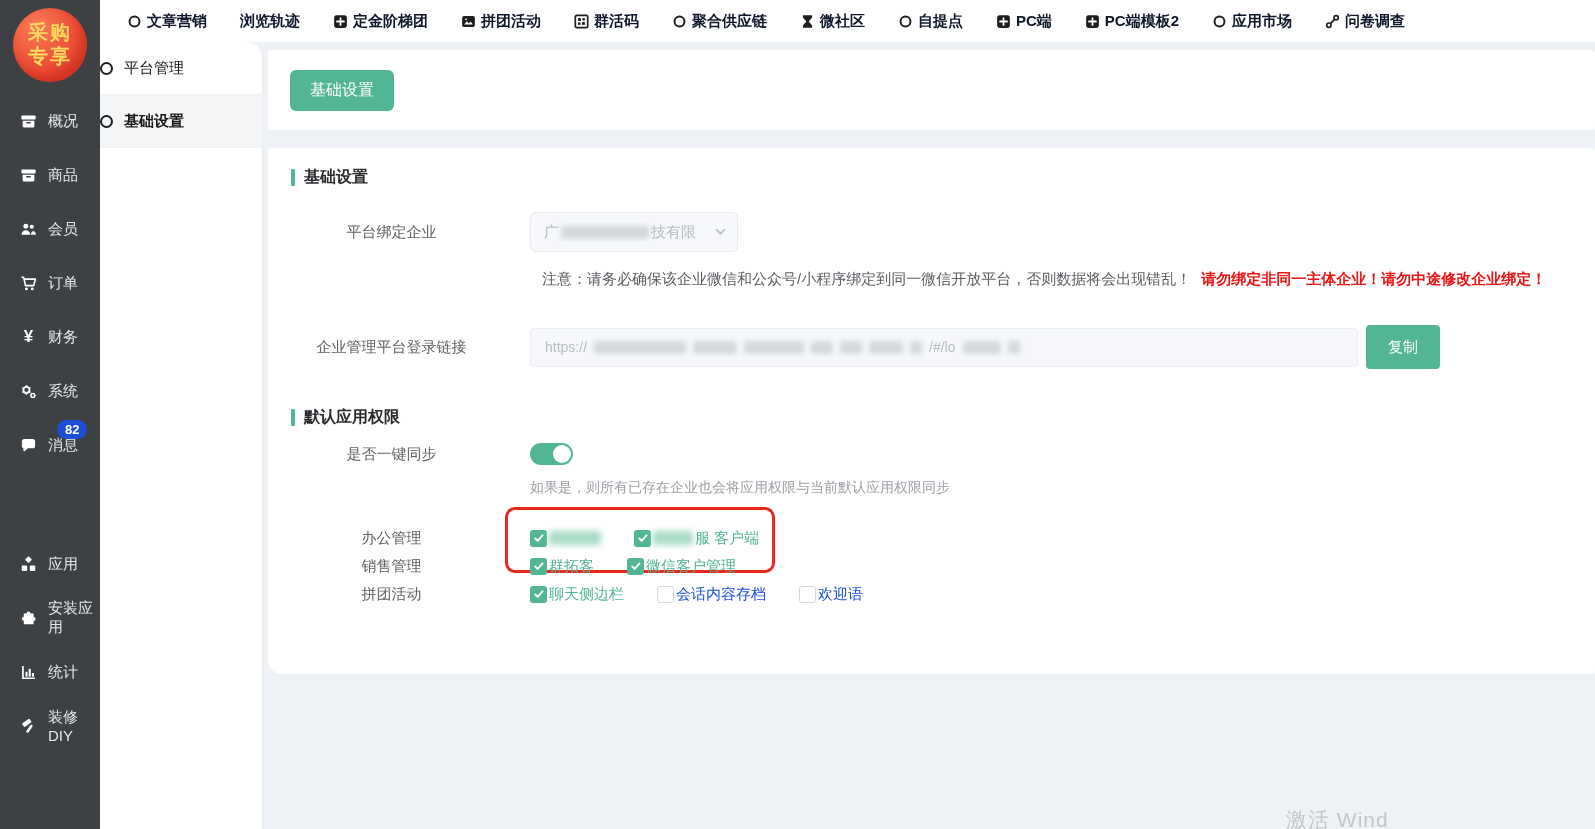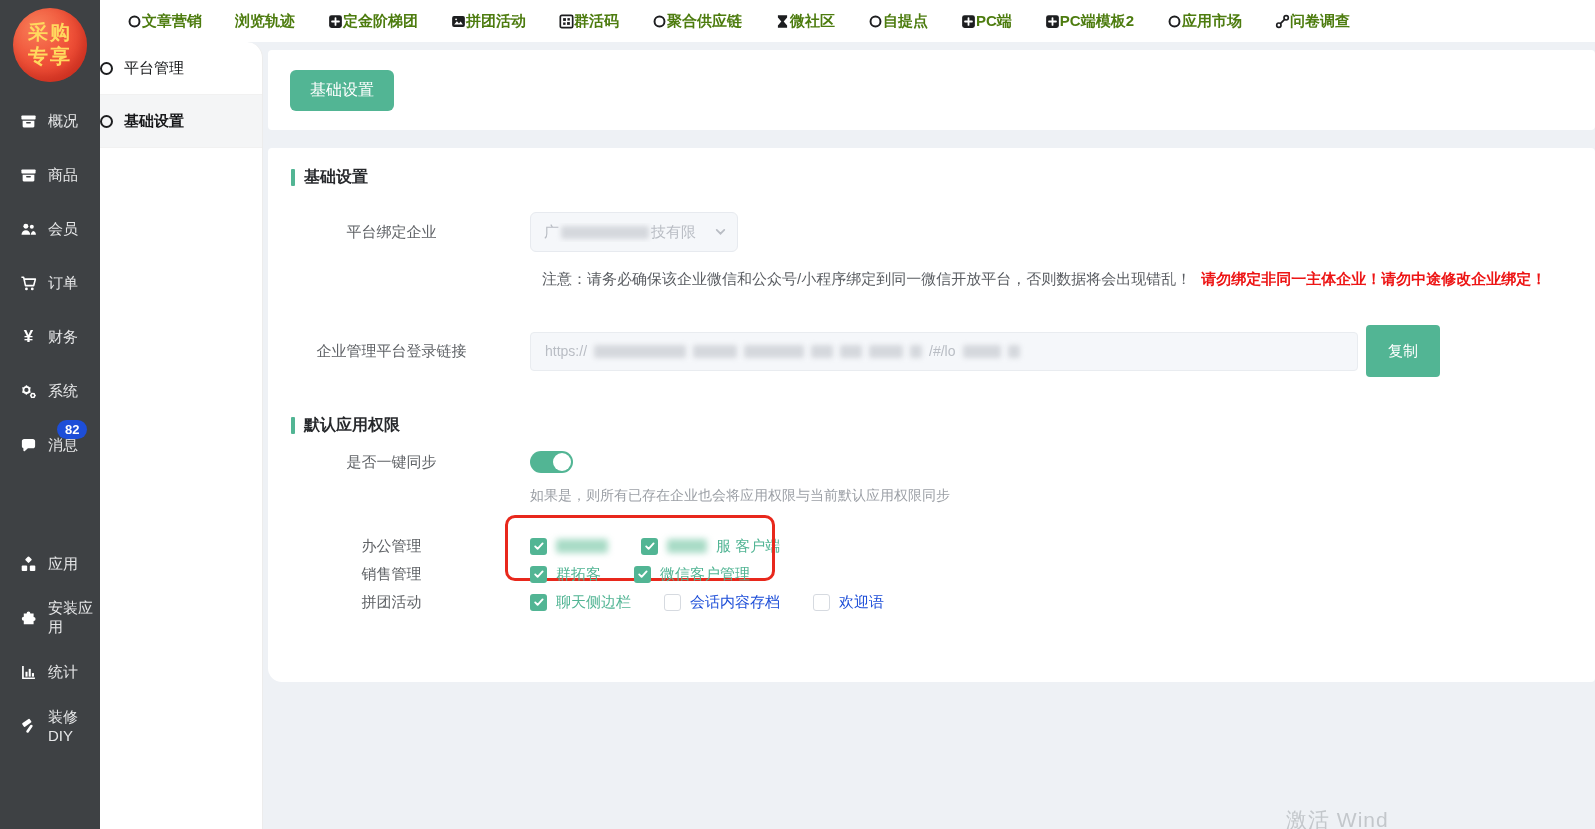--- a/index.html
+++ b/index.html
@@ -23,22 +23,22 @@
   .side-item .ico { width:19px; height:18px; display:flex; align-items:center; justify-content:center; color:#fff; flex:none; }
   .side-item .ico svg { width:17px; height:17px; }
   .yen-glyph { font-size:17px; font-weight:bold; color:#fff; }
   .group-gap { height:65px; }
   .badge { position:absolute; top:2px; left:57px; background:#1d4ed8; color:#fff;
     font-size:13px; font-weight:bold; border-radius:12px; padding:3px 8px; line-height:1; }
 
   
   .topbar { position:absolute; left:100px; right:0; top:0; height:42px; background:#fff;
     display:flex; align-items:center; gap:33px; padding-left:27px; z-index:20; }
-  .top-item { display:flex; align-items:center; cursor:pointer;
-    font-size:15px; font-weight:bold; color:#4d7c0f; white-space:nowrap; }
+  .top-item { display:flex; align-items:center; gap:5px; cursor:pointer;
+    font-size:15px; font-weight:bold; color:#0f172a; white-space:nowrap; }
   .top-item .ico { width:15px; height:15px; display:flex; color:#1d1e20; }
   .top-item .ico svg { width:15px; height:15px; }
 
   
   .sub-sidebar { position:absolute; left:100px; top:42px; width:163px; bottom:0;
     background:#fff; border-top-right-radius:16px; z-index:10; border-right:1px solid #ececec; }
   .sub-item { height:53px; display:flex; align-items:center; gap:11px; 
     font-size:15px; color:#17181a; border-bottom:1px solid #f1f1f1; cursor:pointer; }
   .sub-item .circ { width:13px; height:13px; border:2.5px solid #1d1e20; border-radius:50%; flex:none; }
   .sub-item.active { font-weight:bold; background:#f4f5f6; }
@@ -70,35 +70,35 @@
   .blur-green { display:inline-block; height:14px; background:#a8dbc6; border-radius:2px;
     filter:blur(3px); vertical-align:middle; }
 
   .note-row { margin-top:18px; }
   .note { margin-left:27px; font-size:15px; color:#595c61; }
   .note-red { color:#ed1515; font-weight:bold; margin-left:6px; }
 
   .link-row { margin-top:36px; }
   .link-input { width:828px; height:39px; background:#f5f7fa; border:1px solid #e9ecf0; border-radius:4px;
     display:flex; align-items:center; gap:7px; padding:0 14px; color:#b9bdc4; font-size:14px; }
-  .copy-btn { margin-left:8px; width:74px; height:52px; background:#52b594; color:#fff; border:none;
+  .copy-btn { margin-left:8px; width:74px; height:44px; background:#52b594; color:#fff; border:none;
     border-radius:4px; font-size:15px; cursor:pointer; font-family:inherit; }
 
   .sect2 { margin-top:37px; margin-bottom:15px; }
   .sync-row { }
   .toggle { width:43px; height:22px; background:#52b594; border-radius:11px; position:relative; cursor:pointer; }
   .toggle .knob { position:absolute; right:2px; top:2px; width:18px; height:18px; background:#fff; border-radius:50%; }
   .hint-row { margin-top:14px; }
   .hint { margin-left:15px; font-size:14px; color:#9b9fa5; }
 
   .perm-wrap .form-row { margin-top:0; }
   .perm-row { position:relative; margin-top:44px; min-height:28px; }
   .perm-row:first-child { margin-top:27px; }
   .perm-items { margin-left:15px; display:flex; align-items:center; }
-  .cb-item { display:inline-flex; align-items:center; gap:9px; margin-right:33px; cursor:pointer; }
+  .cb-item { display:inline-flex; align-items:center; gap:2px; margin-right:33px; cursor:pointer; }
   .cb { width:17px; height:17px; border-radius:3px; flex:none; display:flex; align-items:center; justify-content:center; }
   .cb.checked { background:#52b594; }
   .cb.unchecked { background:#fff; border:1px solid #d6dae0; }
   .cb svg { width:12px; height:12px; }
   .cb-label { font-size:15px; color:#1d4ed8; white-space:nowrap; }
   .cb-label.on { color:#52b594; }
   .annotation { position:absolute; left:237px; top:-17px; width:270px; height:66px;
     border:3px solid #e8281c; border-radius:10px; pointer-events:none; }
 
   .watermark { position:absolute; left:1022px; top:764px; font-size:21px; color:#c3c7cb; letter-spacing:1px; }

